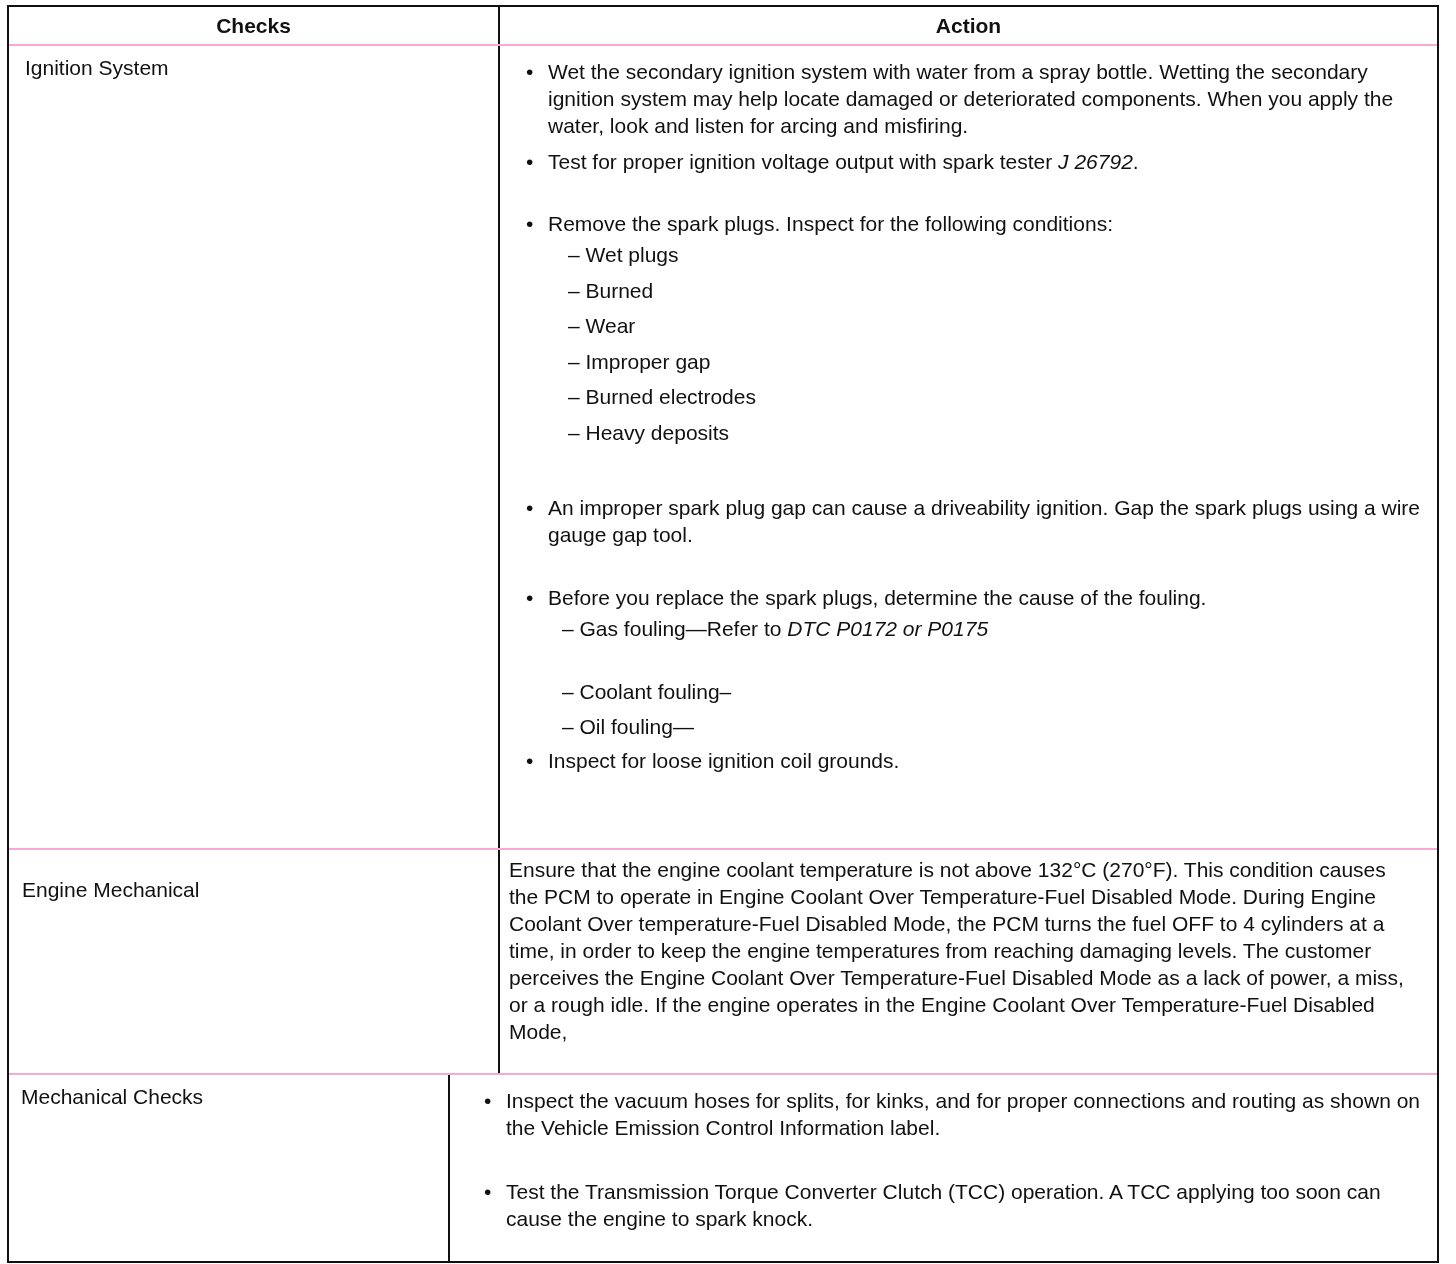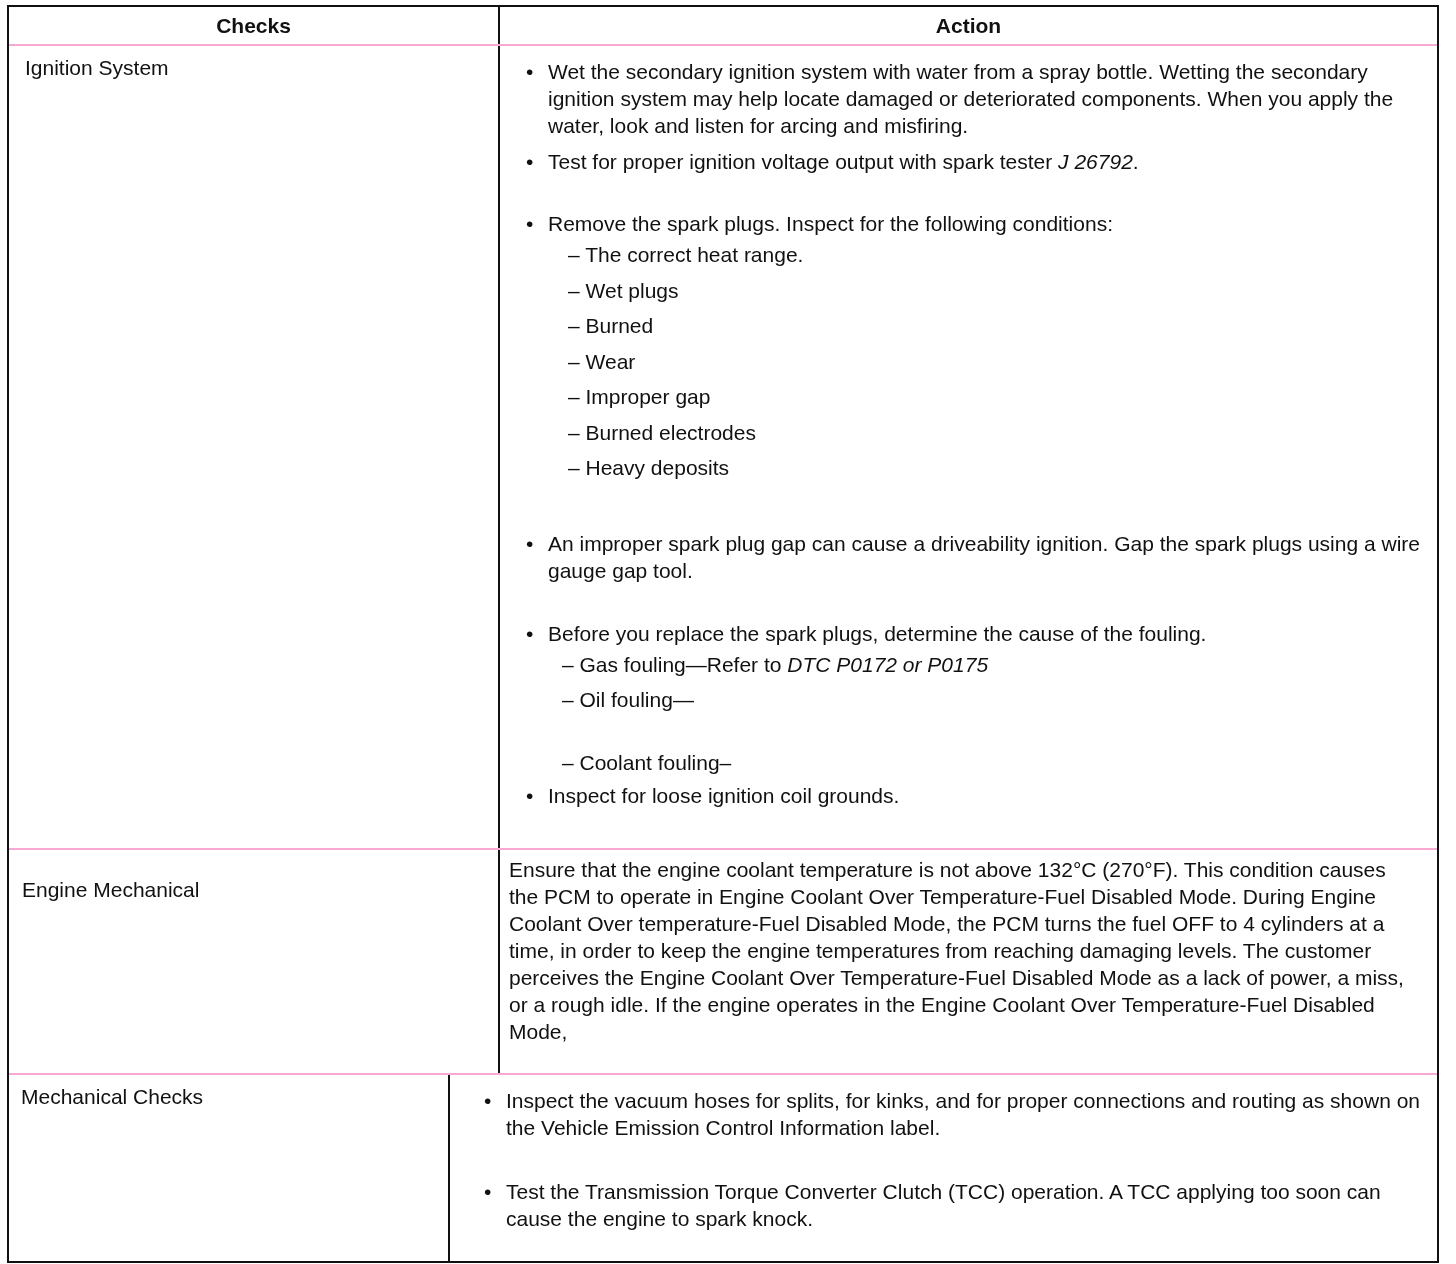--- a/index.html
+++ b/index.html
@@ -51,40 +51,39 @@
       </div>
       <div class="bullet" style="margin-top:9px;">
         <span class="dot">•</span>
         <span class="txt"><span>Test for proper ignition voltage output with spark tester </span><em>J 26792</em><span>.</span></span>
       </div>
       <div class="bullet" style="margin-top:35px;">
         <span class="dot">•</span>
         <span class="txt">Remove the spark plugs. Inspect for the following conditions:</span>
       </div>
       <div class="sub">
-        <div>– The correct heat range.</div>
         <div>– Wet plugs</div>
         <div>– Burned</div>
         <div>– Wear</div>
         <div>– Improper gap</div>
         <div>– Burned electrodes</div>
         <div>– Heavy deposits</div>
       </div>
       <div class="bullet" style="margin-top:44px;">
         <span class="dot">•</span>
         <span class="txt">An improper spark plug gap can cause a driveability ignition. Gap the spark plugs using a wire gauge gap tool.</span>
       </div>
       <div class="bullet" style="margin-top:36px;">
         <span class="dot">•</span>
         <span class="txt">Before you replace the spark plugs, determine the cause of the fouling.</span>
       </div>
       <div class="sub" style="padding-left:36px;">
         <div><span>– Gas fouling—Refer to </span><em>DTC P0172 or P0175</em></div>
+        <div style="margin-top:27px;">– Coolant fouling–</div>
         <div>– Oil fouling—</div>
-        <div style="margin-top:27px;">– Coolant fouling–</div>
       </div>
       <div class="bullet" style="margin-top:2px;">
         <span class="dot">•</span>
         <span class="txt">Inspect for loose ignition coil grounds.</span>
       </div>
     </div>
   </div>
 
   <div class="row r2">
     <div class="cell-left">

